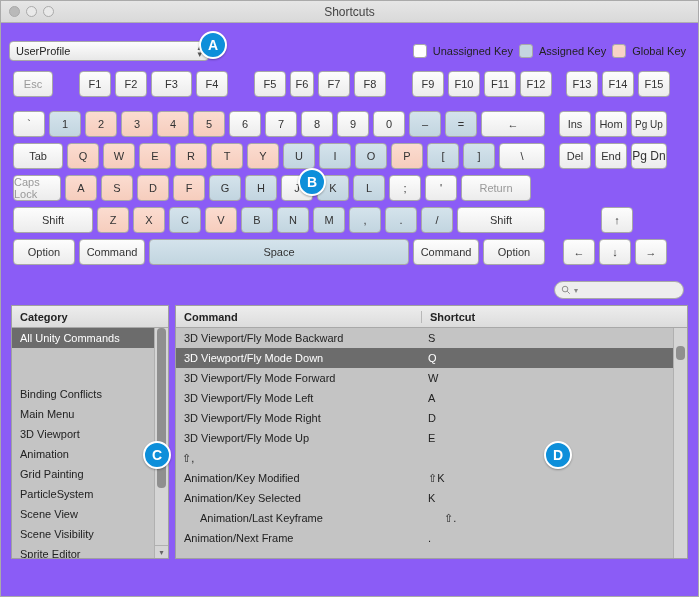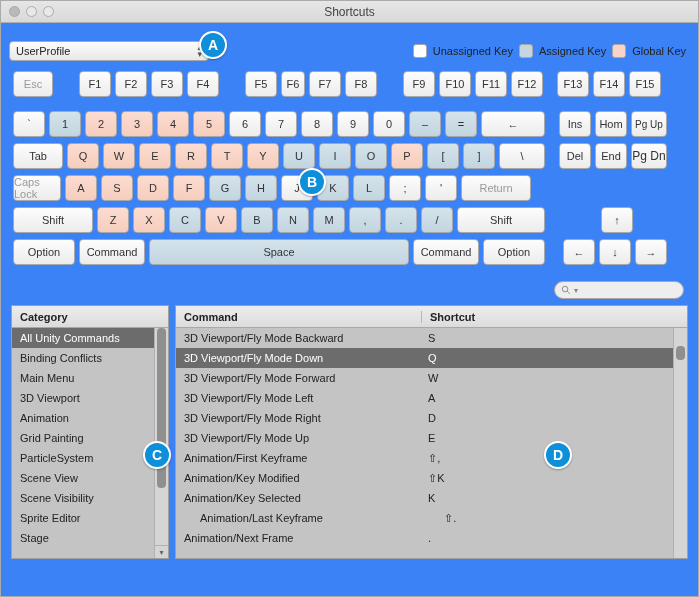--- a/index.html
+++ b/index.html
@@ -1,17 +1,17 @@
 <!DOCTYPE html>
 <html><head>
 <meta charset="utf-8">
 <style>
   * { box-sizing: border-box; margin: 0; padding: 0; }
   body { font-family: -apple-system, "Lucida Grande", Arial, sans-serif; font-size: 11px; color: #222; background: #c4c4c4; width: 699px; height: 597px; overflow: hidden; }
-  .window { width: 699px; height: 597px; background: #3b82f6; border: 1px solid #aaa; position: relative; }
+  .window { width: 699px; height: 597px; background: #8b5cf6; border: 1px solid #aaa; position: relative; }
   .titlebar { height: 22px; background: linear-gradient(#e6e6e6,#d9d9d9); border-bottom: 1px solid #b0b0b0; display:flex; align-items:center; position: relative; }
   .traffic { display:flex; gap:6px; margin-left:8px; }
   .dot { width:11px; height:11px; border-radius:50%; border:1px solid #aaa; background:#e9e9e9; }
   .dot.red { background:#b9b9b9; }
   .title { position:absolute; left:0; right:0; text-align:center; font-size:12px; color:#444; }
   .toolbar-row { display:flex; align-items:center; padding: 18px 12px 6px 8px; }
   .profile-dropdown { width: 200px; height: 20px; background: linear-gradient(#fdfdfd,#e8e8e8); border:1px solid #a8a8a8; border-radius:4px; display:flex; align-items:center; padding:0 6px; font-size:11px; justify-content:space-between; }
   .legend { margin-left:auto; display:flex; align-items:center; gap:6px; font-size:11px; }
   .swatch { width:14px; height:14px; border:1px solid #a8a8a8; border-radius:3px; }
   .sw-un { background:#fff; }
@@ -84,21 +84,21 @@
     </div>
   </div>
 
   <div class="keyboard">
 
     <div class="krow">
       <div class="key dim" style="width:40px">Esc</div>
       <div class="spacer" style="width:18px"></div>
       <div class="key" style="width:32px">F1</div>
       <div class="key" style="width:32px">F2</div>
-      <div class="key" style="width:32px">F3</div>
+      <div class="key" style="width:41px">F3</div>
       <div class="key" style="width:32px">F4</div>
       <div class="spacer" style="width:18px"></div>
       <div class="key" style="width:32px">F5</div>
       <div class="key" style="width:24px">F6</div>
       <div class="key" style="width:32px">F7</div>
       <div class="key" style="width:32px">F8</div>
       <div class="spacer" style="width:18px"></div>
       <div class="key" style="width:32px">F9</div>
       <div class="key" style="width:32px">F10</div>
       <div class="key" style="width:32px">F11</div>
@@ -208,21 +208,21 @@
     </div>
   </div>
 
   <div class="lists">
     <div class="panel cat">
       <div class="header-row">
         <div class="header-cell">Category</div>
       </div>
       <div class="list-body" id="cat-body">
         <div class="cat-item sel" style="width: calc(100% - 14px);">All Unity Commands</div>
-          <div class="cat-item" style="width: calc(100% - 14px);">Binding Conflicts</div>
+          <div class="cat-item" style="width: calc(100% - 14px); margin-top: 36px;">Binding Conflicts</div>
           <div class="cat-item" style="width: calc(100% - 14px);">Main Menu</div>
           <div class="cat-item" style="width: calc(100% - 14px);">3D Viewport</div>
           <div class="cat-item" style="width: calc(100% - 14px);">Animation</div>
           <div class="cat-item" style="width: calc(100% - 14px);">Grid Painting</div>
           <div class="cat-item" style="width: calc(100% - 14px);">ParticleSystem</div>
           <div class="cat-item" style="width: calc(100% - 14px);">Scene View</div>
           <div class="cat-item" style="width: calc(100% - 14px);">Scene Visibility</div>
           <div class="cat-item" style="width: calc(100% - 14px);">Sprite Editor</div>
           <div class="cat-item" style="width: calc(100% - 14px);">Stage</div>
           <div class="scrollbar">
@@ -255,21 +255,20 @@
           </div>
           <div class="cmd-row" style="width: calc(100% - 14px);">
             <div class="cmd-cell">3D Viewport/Fly Mode Right</div>
             <div class="sc-cell">D</div>
           </div>
           <div class="cmd-row" style="width: calc(100% - 14px);">
             <div class="cmd-cell">3D Viewport/Fly Mode Up</div>
             <div class="sc-cell">E</div>
           </div>
           <div class="cmd-row" style="width: calc(100% - 14px);">
-            <div class="cmd-cell">Animation/First Keyframe</div>
             <div class="sc-cell">⇧,</div>
           </div>
           <div class="cmd-row" style="width: calc(100% - 14px);">
             <div class="cmd-cell">Animation/Key Modified</div>
             <div class="sc-cell">⇧K</div>
           </div>
           <div class="cmd-row" style="width: calc(100% - 14px);">
             <div class="cmd-cell">Animation/Key Selected</div>
             <div class="sc-cell">K</div>
           </div>

